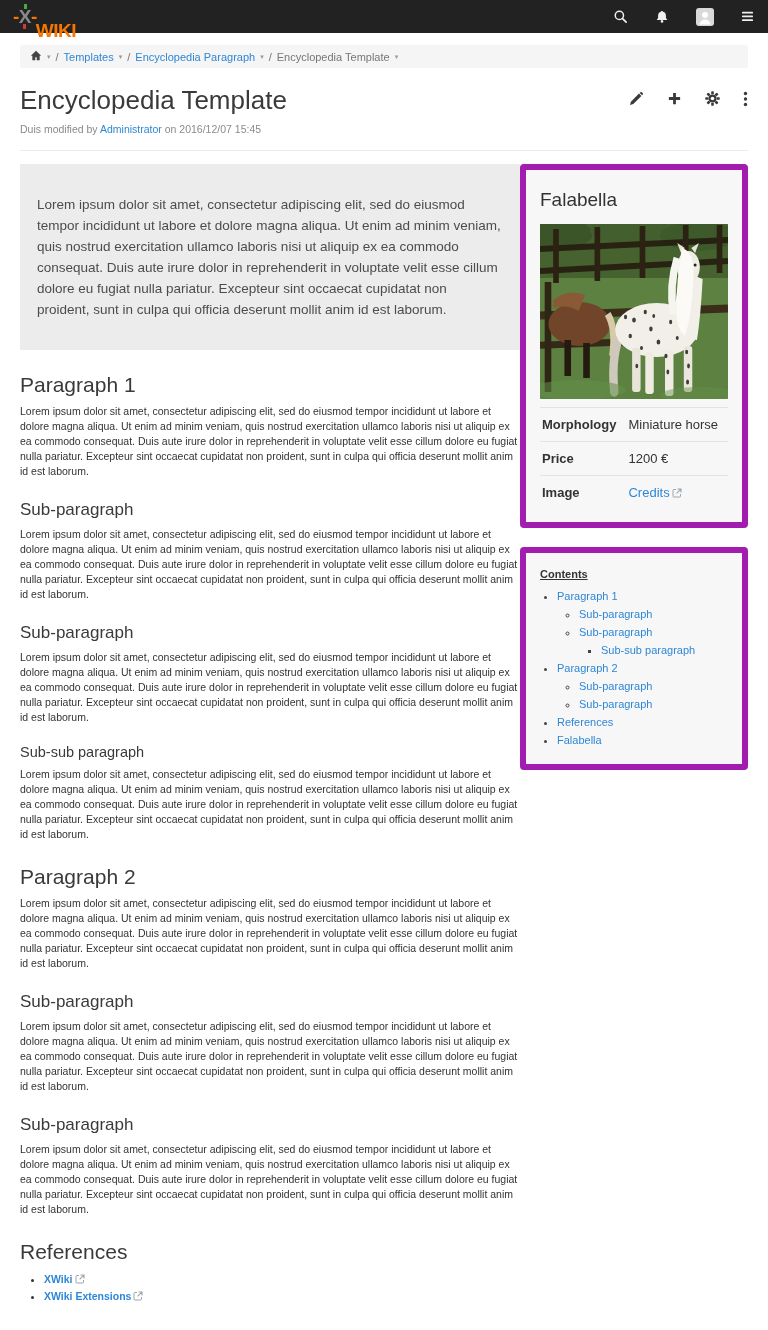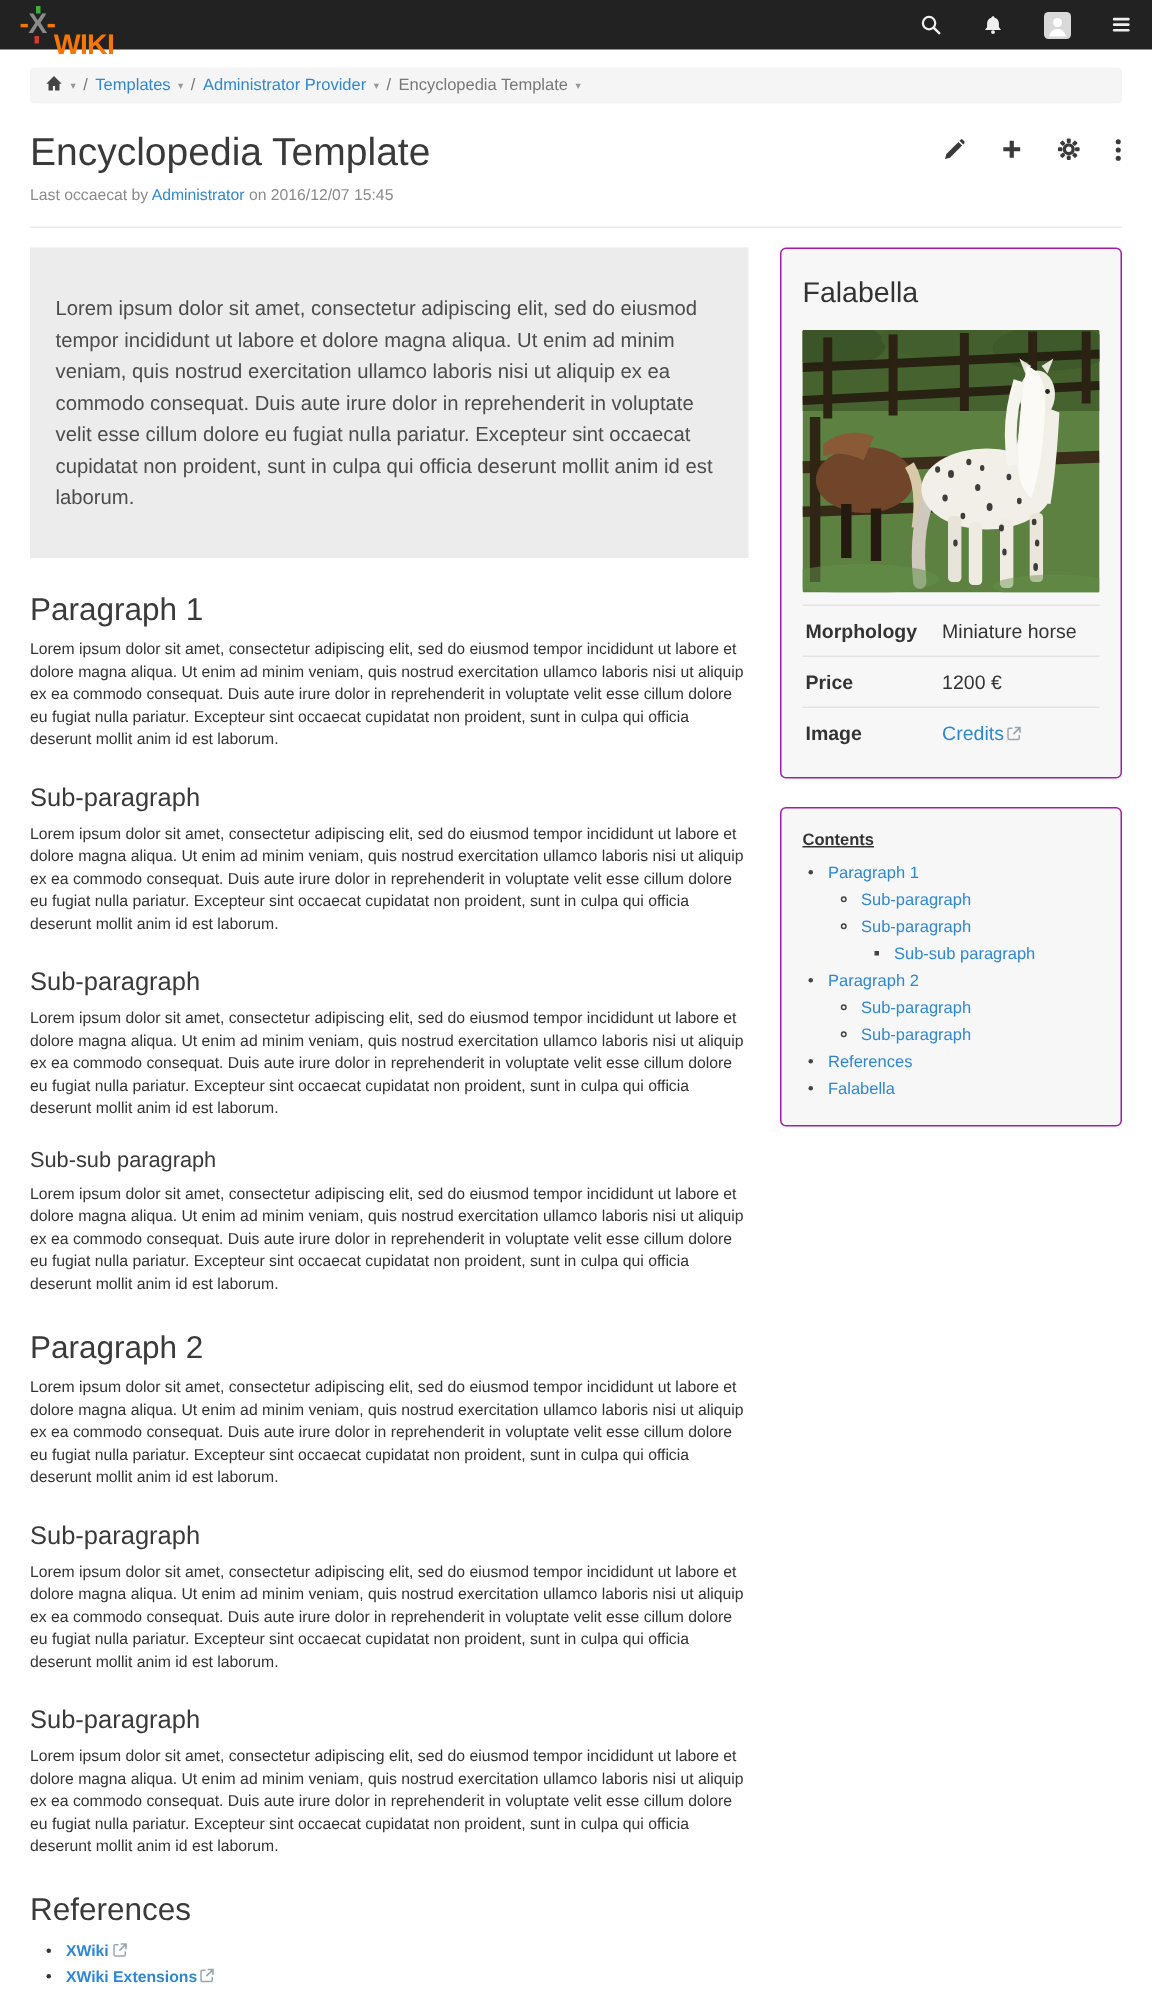--- a/index.html
+++ b/index.html
@@ -37,37 +37,37 @@
   
   .page-head { margin:18px 20px 0; display:flex; justify-content:space-between; align-items:flex-start; }
   .page-title { font-size:26px; font-weight:normal; color:#3a3a3a; margin:0; line-height:1.15; }
   .head-actions { display:flex; gap:23px; padding-top:5px; }
   .act-btn { background:none; border:0; padding:0; cursor:pointer; display:flex; }
   .modified { margin:7px 20px 0; font-size:10.5px; color:#8a8a8a; }
   .modified a { color:#2e87d6;margin-top:30px; }
   hr.rule { border:0; border-top:1px solid #eaeaea; margin:15px 20px 13px; }
 
   
-  .cols { display:flex; gap:21px; margin:0 20px; align-items:flex-start; }
+  .cols { display:flex; margin:0 20px; align-items:flex-start; }
   .main { flex:1; min-width:0; }
   .side { width:228px; flex:none; }
 
   
   .lead { background:#ececec; padding:30px 17px; font-size:13.5px; line-height:21px;
           color:#4c4c4c; margin-bottom:4px; }
   h2.sec { font-size:21px; font-weight:normal; color:#3a3a3a; margin:23px 0 7px; }
   h3.sec { font-size:17px; font-weight:normal; color:#3a3a3a; margin:21px 0 7px; }
   h4.sec { font-size:14.5px; font-weight:normal; color:#3a3a3a; margin:19px 0 7px; }
   p.body { font-size:10.5px; line-height:15px; margin:0 0 11px; color:#333; }
   .refs ul { margin:6px 0 0; padding-left:24px; font-size:10.5px; line-height:17px;font-weight:bold; }
   .refs a { color:#2e87d6; }
   .ext { margin-left:2px; vertical-align:-1px; }
 
   
-  .panel { background:#f7f7f7; border:1px solid #a21caf; border-radius:4px;
+  .panel { background:#f7f7f7; border:6px solid #a21caf; border-radius:4px;
            padding:13px 14px; margin-bottom:19px; }
   .inf-title { font-size:19px; font-weight:normal; color:#333; margin:6px 0 13px; }
   .photo { display:block; width:100%; height:175px; border-radius:1px; }
   table.inf { width:100%; border-collapse:collapse; font-size:13px; margin-top:8px; }
   table.inf td { padding:9px 2px; border-top:1px solid #e3e3e3; vertical-align:top; }
   table.inf td.lbl { font-weight:bold; color:#333; width:46%; }
   table.inf a { color:#2e87d6; }
   .toc-title { font-size:11px; font-weight:bold; color:#333; margin:2px 0 9px;text-decoration:underline; }
   .toc ul { list-style:disc; margin:0; padding-left:17px; font-size:11px; line-height:14px; }
   .toc ul ul { list-style:circle; padding-left:22px; }
@@ -119,21 +119,21 @@
   <a>
     <svg width="12" height="11" viewBox="0 0 16 15">
         <path d="M8 1L1 8h2v6h4v-4h2v4h4V8h2L8 1z" fill="#444"></path>
       </svg>
   </a>
   <span class="caret">▾</span>
   <span>/</span>
   <a class="link">Templates</a>
   <span class="caret">▾</span>
   <span>/</span>
-  <a class="link">Administrator Provider</a>
+  <a class="link">Encyclopedia Paragraph</a>
   <span class="caret">▾</span>
   <span>/</span>
   <span class="current">Encyclopedia Template</span>
   <span class="caret">▾</span>
 </div>
 
 <div class="page-head">
   <h1 class="page-title">Encyclopedia Template</h1>
   <div class="head-actions">
     <button class="act-btn">
@@ -168,21 +168,21 @@
     <button class="act-btn">
       <svg width="5" height="16" viewBox="0 0 5 16">
           <circle cx="2.5" cy="2.5" r="1.7" fill="#3a3a3a"></circle>
           <circle cx="2.5" cy="8" r="1.7" fill="#3a3a3a"></circle>
           <circle cx="2.5" cy="13.5" r="1.7" fill="#3a3a3a"></circle>
         </svg>
     </button>
   </div>
 </div>
 <div class="modified">
-  <span>Last occaecat by</span>
+  <span>Duis modified by</span>
   <a>Administrator</a>
   <span>on 2016/12/07 15:45</span>
 </div>
 <hr class="rule">
 
 <div class="cols">
 
   <div class="main">
     <div class="lead">Lorem ipsum dolor sit amet, consectetur adipiscing elit, sed do eiusmod tempor incididunt ut labore et dolore magna aliqua. Ut enim ad minim veniam, quis nostrud exercitation ullamco laboris nisi ut aliquip ex ea commodo consequat. Duis aute irure dolor in reprehenderit in voluptate velit esse cillum dolore eu fugiat nulla pariatur. Excepteur sint occaecat cupidatat non proident, sunt in culpa qui officia deserunt mollit anim id est laborum.</div>
 

